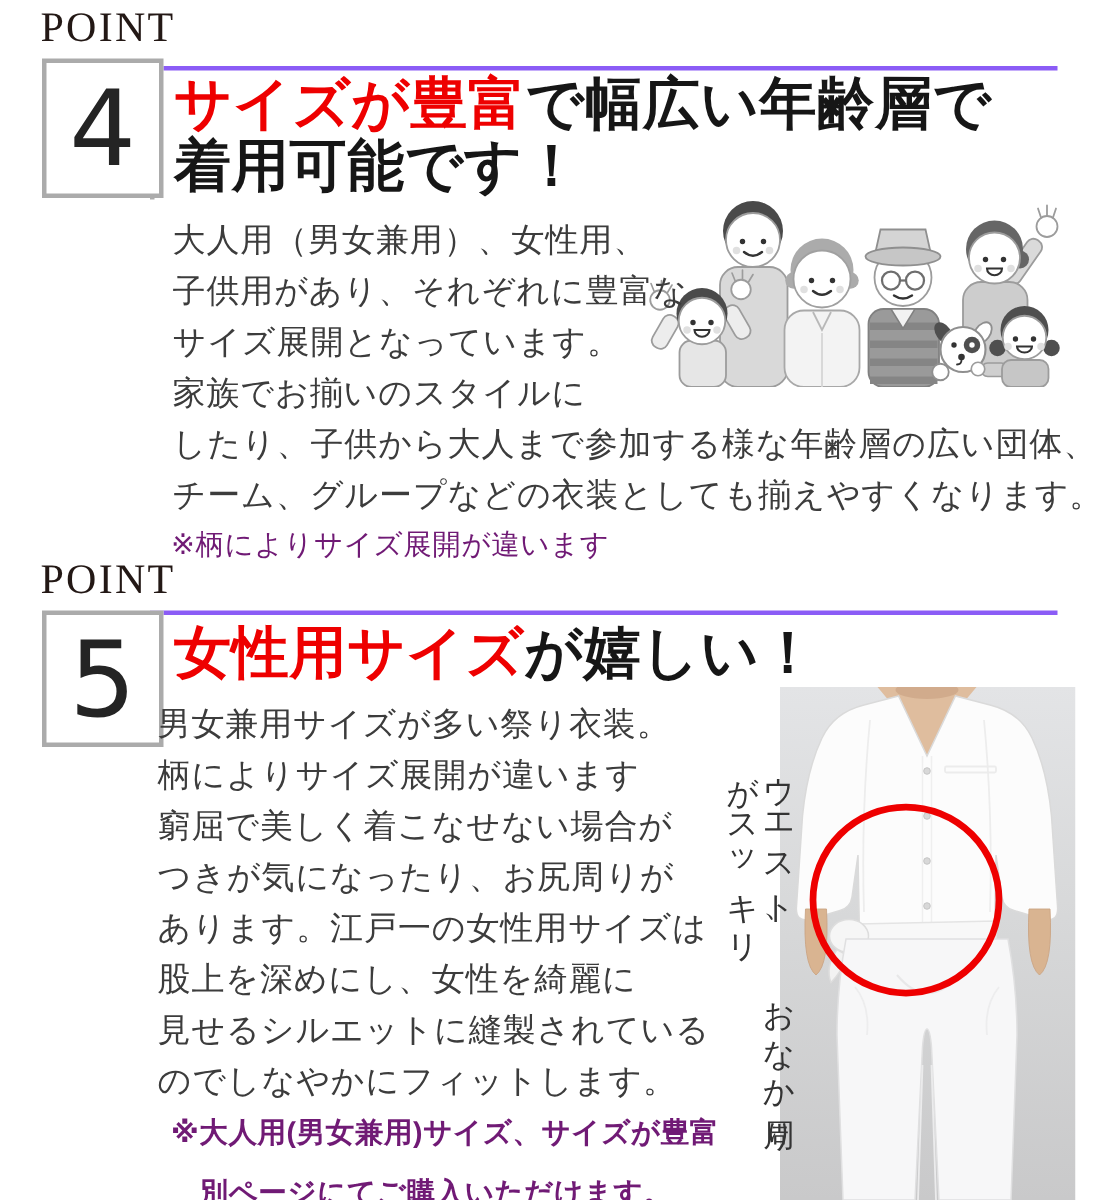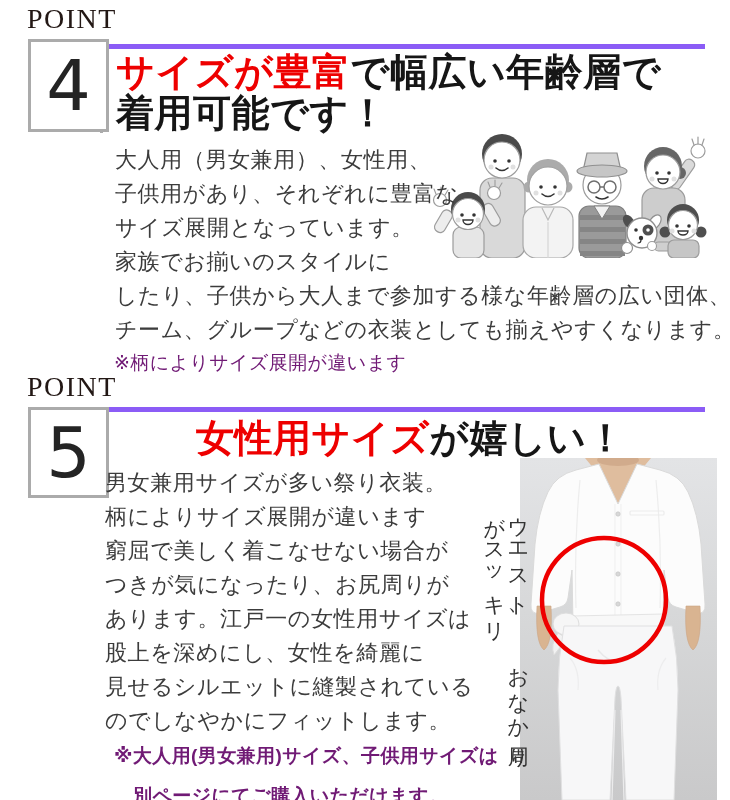--- a/index.html
+++ b/index.html
@@ -13,21 +13,21 @@
     font-size:28px;color:#231815;letter-spacing:1.5px;
   }
   .num-box{
     position:absolute;left:28px;width:81px;background:#fff;
     border:3px solid #ababab;box-sizing:border-box;z-index:2;
     display:flex;align-items:center;justify-content:center;
     font-family:"DejaVu Sans",sans-serif;font-size:70px;color:#242424;
   }
   .title-box{
     position:absolute;left:100px;width:605px;box-sizing:border-box;
-    border-top:5px solid #8b5cf6;border-left:3px solid #ababab;
+    border-top:3px solid #8b5cf6;border-left:3px solid #ababab;
     padding:3px 0 0 13px;z-index:1;background:transparent;
   }
   .title{
     font-size:38px;font-weight:700;line-height:41px;color:#161616;
     letter-spacing:0.5px;white-space:nowrap;
   }
   .title .red{color:#ee0000;}
   .body-text{
     position:absolute;font-size:22px;line-height:34px;color:#3c3c3c;
     letter-spacing:0.6px;white-space:nowrap;z-index:3;
@@ -177,39 +177,39 @@
         <circle cx="264" cy="110" r="2.5" fill="#e0e0e0"></circle>
     </g>
   </svg>
 
   <div class="point-label" style="top:371px;">POINT</div>
 
   <div class="num-box" style="top:407px;height:91px;">
     <span>5</span>
   </div>
 
-  <div class="title-box" style="top:407px;height:90px;padding-top:6px;text-align:center;">
+  <div class="title-box" style="top:407px;height:90px;padding-top:6px;">
     <div class="title">
       <span class="red">女性用サイズ</span><span>が嬉しい！</span>
     </div>
   </div>
 
   <div class="body-text" style="left:105px;top:466px;">
     <div>男女兼用サイズが多い祭り衣装。</div>
     <div>柄によりサイズ展開が違います</div>
     <div>窮屈で美しく着こなせない場合が</div>
     <div>つきが気になったり、お尻周りが</div>
     <div>あります。江戸一の女性用サイズは</div>
     <div>股上を深めにし、女性を綺麗に</div>
     <div>見せるシルエットに縫製されている</div>
     <div>のでしなやかにフィットします。</div>
   </div>
 
   <div class="note note-bold" style="left:114px;top:743px;">
-    <div>※大人用(男女兼用)サイズ、子供用サイズは</div>
+    <div>※大人用(男女兼用)サイズ、サイズが豊富</div>
     <div class="note-indent">別ページにてご購入いただけます。</div>
   </div>
 
   <div class="caption-vertical" style="left:482px;top:503px;height:278px;">ウエスト、　おなか周りがスッキリ</div>
 
   <svg class="photo" style="left:520px;top:458px;" width="197" height="342" viewBox="0 0 197 342" aria-hidden="true">
     <defs>
       <linearGradient id="pbg" x1="0" y1="0" x2="0" y2="1">
         <stop offset="0" stop-color="#e3e4e6"></stop>
         <stop offset="0.45" stop-color="#d7d8d9"></stop>

